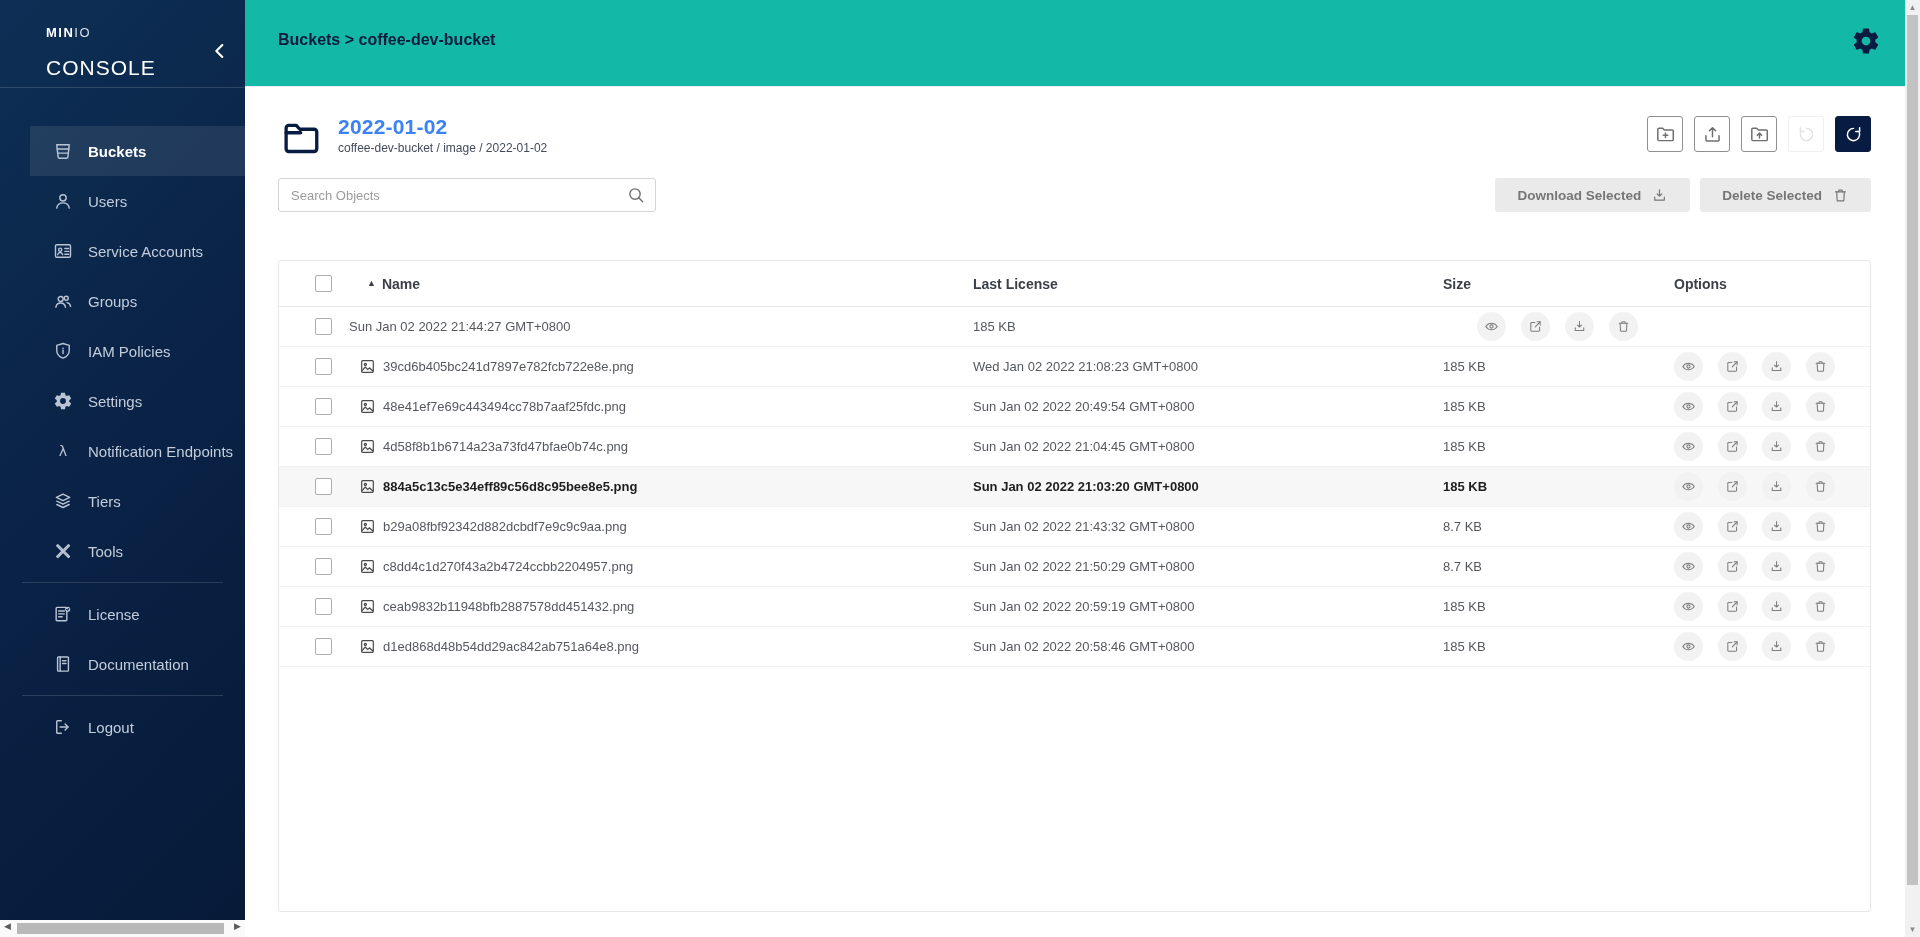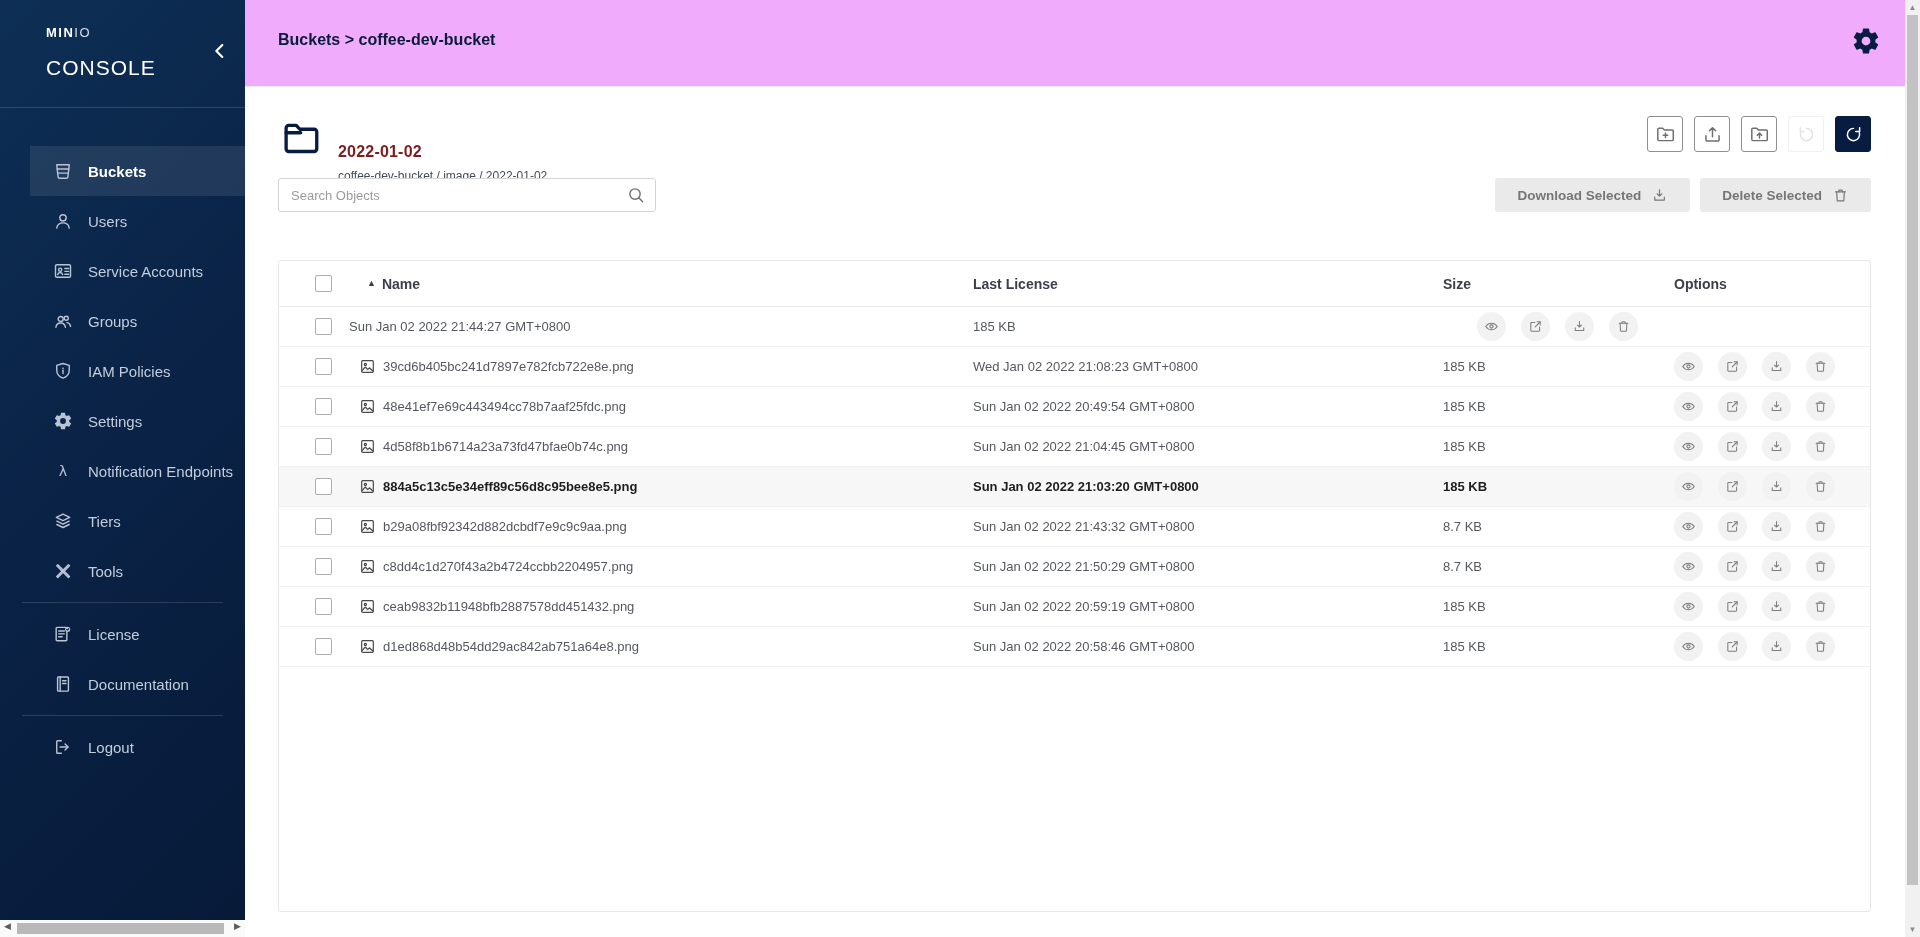--- a/index.html
+++ b/index.html
@@ -7,48 +7,48 @@
   body {
     font-family: "Liberation Sans", sans-serif;
     background:#fff; color:#222; overflow:hidden; position:relative;
   }
   
   .sidebar {
     position:absolute; left:0; top:0; width:245px; height:920px;
     background: linear-gradient(135deg, var(--sidebar-grad-top,#0E2F55) 0%, #0A2347 45%, var(--sidebar-grad-bottom,#071A38) 100%);
     color: var(--sidebar-text,#C3CDDB);
   }
-  .logo { position:relative; height:108px; border-bottom:1px solid rgba(255,255,255,.14); padding:26px 0 0 46px; }
+  .logo { position:relative; height:88px; border-bottom:1px solid rgba(255,255,255,.14); padding:26px 0 0 46px; }
   .logo .mini-line { font-size:13px; letter-spacing:1.5px; color:#fff; line-height:13px; }
   .logo .mini-line .b { font-weight:bold; }
   .logo .mini-line .t { font-weight:300; opacity:.85; }
   .logo .console { font-size:21px; font-weight:400; letter-spacing:1px; color:#fff; margin-top:17px; }
   .collapse-btn { position:absolute; right:14px; top:40px; background:none; border:none; color:#fff; width:22px; height:22px; cursor:pointer; }
   .collapse-btn svg { width:16px; height:16px; }
   .menu { padding-top:38px; }
   .sb-item { position:relative; display:flex; align-items:center; height:50px; padding-left:53px; cursor:pointer; font-size:15px; }
   .sb-item .sb-icon { width:20px; height:20px; flex:0 0 20px; color:#B9C4D4; }
   .sb-item .sb-icon svg { width:20px; height:20px; display:block; }
   .sb-item .sb-label { margin-left:15px; white-space:nowrap; }
   .sb-item.active { color:#fff; font-weight:bold; }
   .sb-item.active::before { content:""; position:absolute; left:30px; right:0; top:0; bottom:0; background:rgba(255,255,255,.09); }
   .sb-item > * { position:relative; }
   .sb-divider { height:1px; background:rgba(255,255,255,.14); margin:6px 22px; }
   
-  .topbar { position:absolute; left:245px; top:0; width:1660px; height:87px; background:#f0abfc; border-bottom:1px solid #EDEDED; }
+  .topbar { position:absolute; left:245px; top:0; width:1660px; height:87px; background:#14b8a6; border-bottom:1px solid #EDEDED; }
   .breadcrumb { position:absolute; left:33px; top:31px; font-size:16px; font-weight:600; color:#0B1B3A; }
   .topbar-gear { position:absolute; right:24px; top:26px; width:30px; height:30px; border:none; background:none; color:var(--navy,#081C42); cursor:pointer; }
   .topbar-gear svg { width:27px; height:27px; }
   
   .main { position:absolute; left:245px; top:87px; width:1660px; height:850px; background:#fff; }
   .page-head { position:absolute; left:33px; top:28px; display:flex; align-items:flex-start; }
   .folder-icon { width:46px; height:42px; color:var(--navy,#081C42); margin-right:14px; margin-top:2px; }
   .folder-icon svg { width:46px; height:42px; stroke-width:1.9; }
-  .page-title { font-size:16px; font-weight:bold; color:#7f1d1d; letter-spacing:.2px;margin-top:28px; }
-  .page-path { font-size:12px; color:#424B5A; margin-top:8px; }
+  .page-title { font-size:21px; font-weight:bold; color:#3b82f6; letter-spacing:.2px; }
+  .page-path { font-size:12px; color:#424B5A; margin-top:2px; }
   .head-actions { position:absolute; right:34px; top:29px; display:flex; gap:11px; }
   .tb-btn { width:36px; height:36px; border:1px solid #8F8F8F; border-radius:3px; background:#fff; color:#6F6F6F; cursor:pointer; display:flex; align-items:center; justify-content:center; }
   .tb-btn svg { width:21px; height:21px; }
   .tb-btn.disabled { border-color:#EFEFEF; color:#E2E2E2; cursor:default; }
   .tb-btn.primary { background:var(--navy,#081C42); border-color:var(--navy,#081C42); color:#fff; }
   .filter-row { position:absolute; left:33px; right:34px; top:91px; height:34px; }
   .search-box { position:relative; width:378px; height:34px; }
   .search-box input { width:100%; height:100%; border:1px solid #D5D5D5; border-radius:3px; padding:0 38px 0 12px; font-size:13px; color:#333; font-family:"Liberation Sans",sans-serif; outline:none; }
   .search-box input::placeholder { color:#9B9B9B; }
   .search-icon { position:absolute; right:10px; top:7px; width:20px; height:20px; color:#6F6F6F; }

